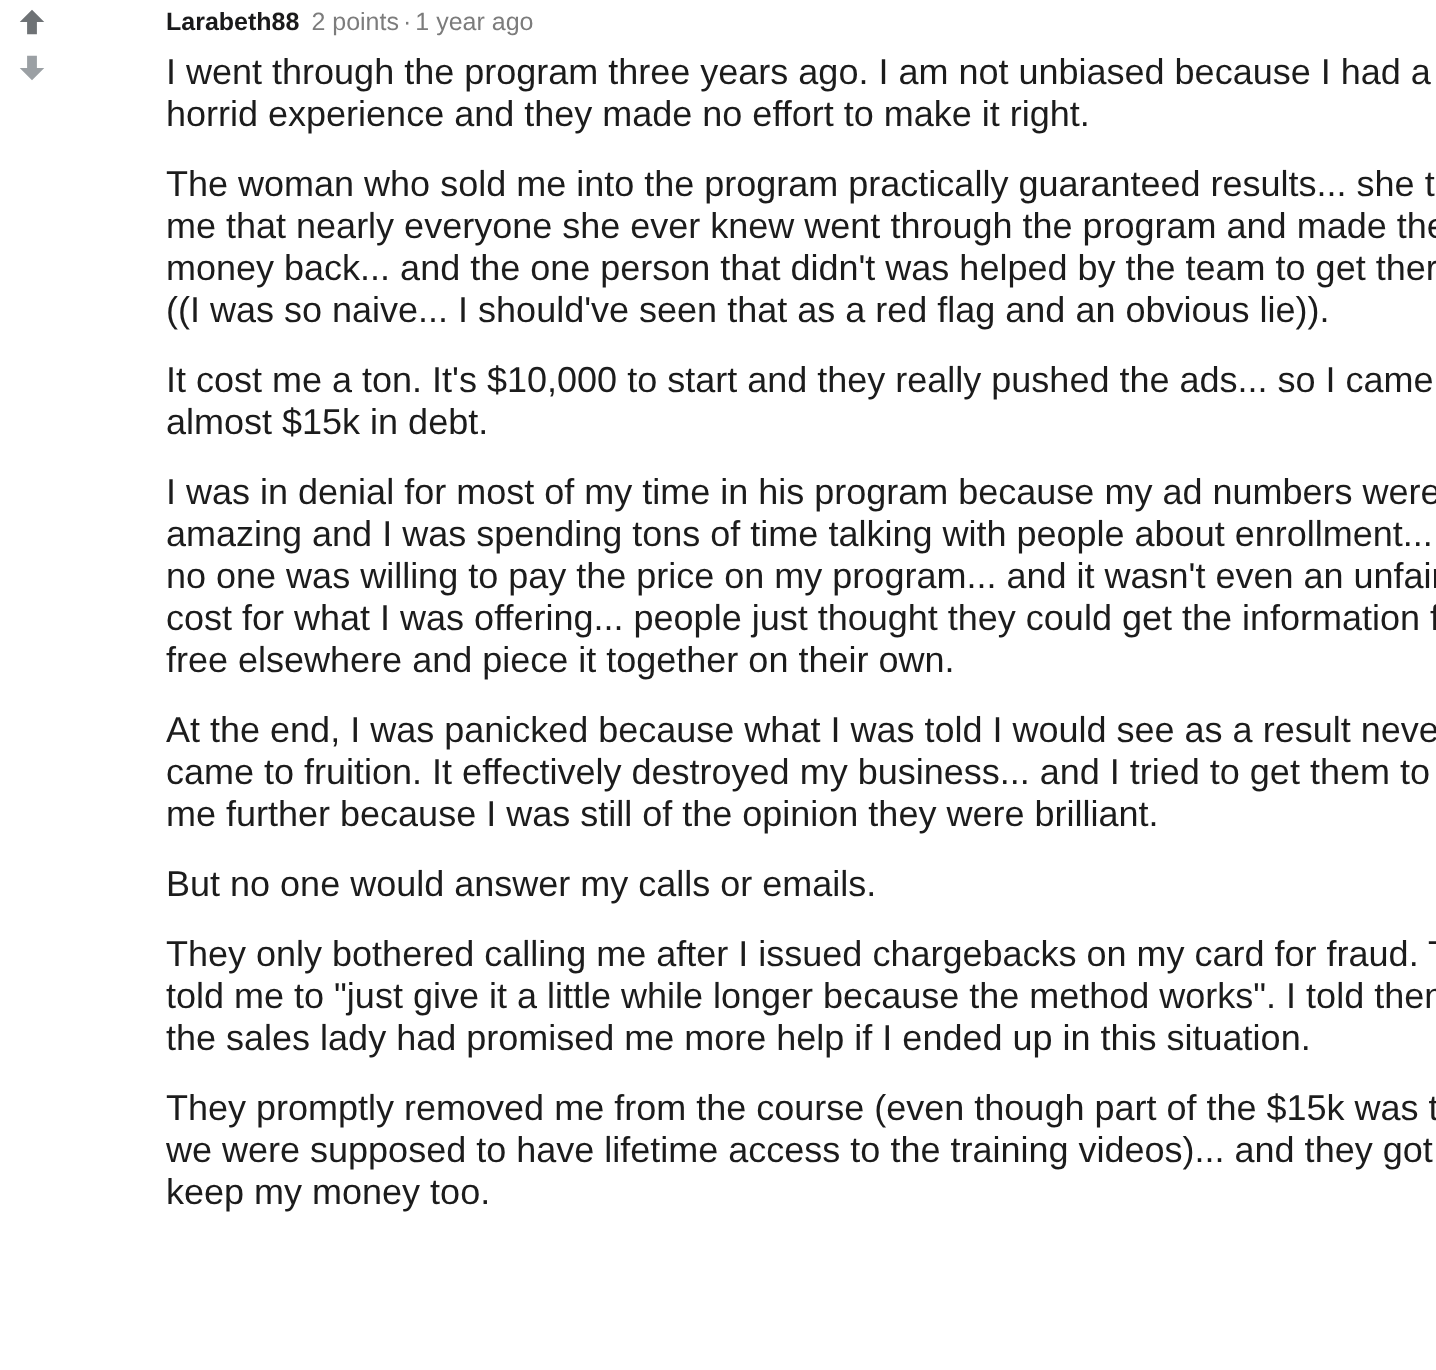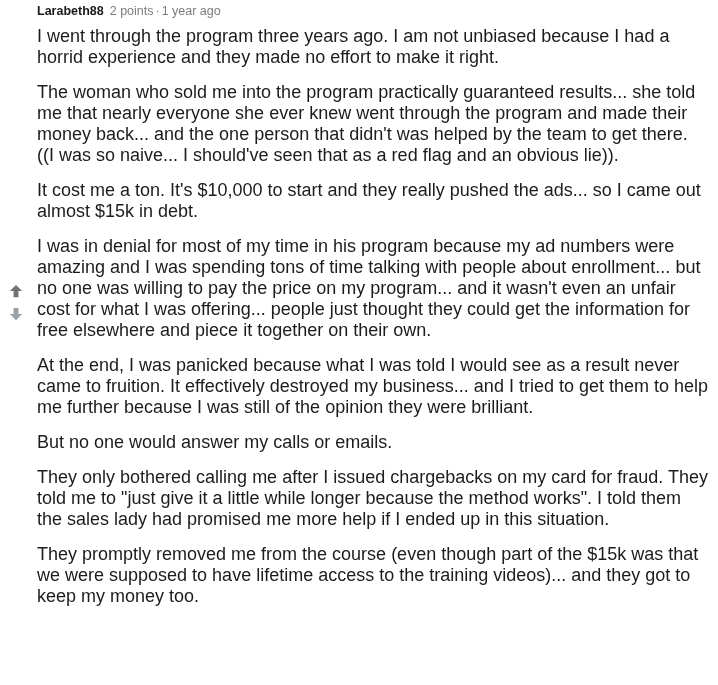--- a/index.html
+++ b/index.html
@@ -18,22 +18,23 @@
     background: var(--bg);
     font-family: "Liberation Sans", "DejaVu Sans", sans-serif;
   }
   body {
     width: 718px;
     height: 685px;
     overflow: hidden;
   }
   .comment {
     display: flex;
-    align-items: center;
+    align-items: flex-start;
     width: 655px;
+    gap: 46px;
   }
   .vote-column {
     width: 37px;
     flex: 0 0 37px;
     display: flex;
     flex-direction: column;
     align-items: flex-start;
     padding-left: 9px;
     padding-top: 4px;
     position: relative;

